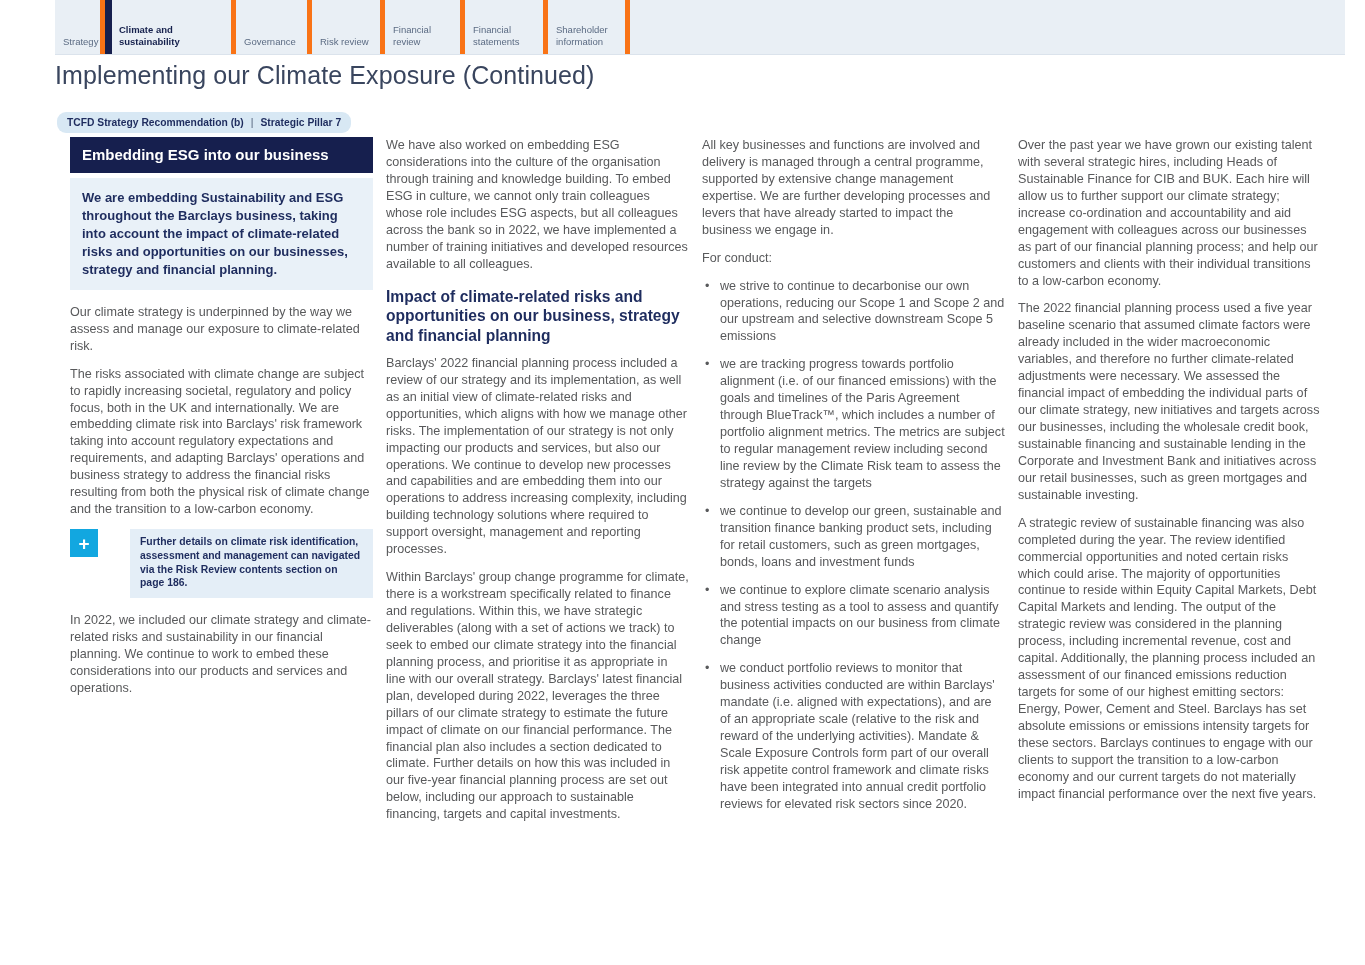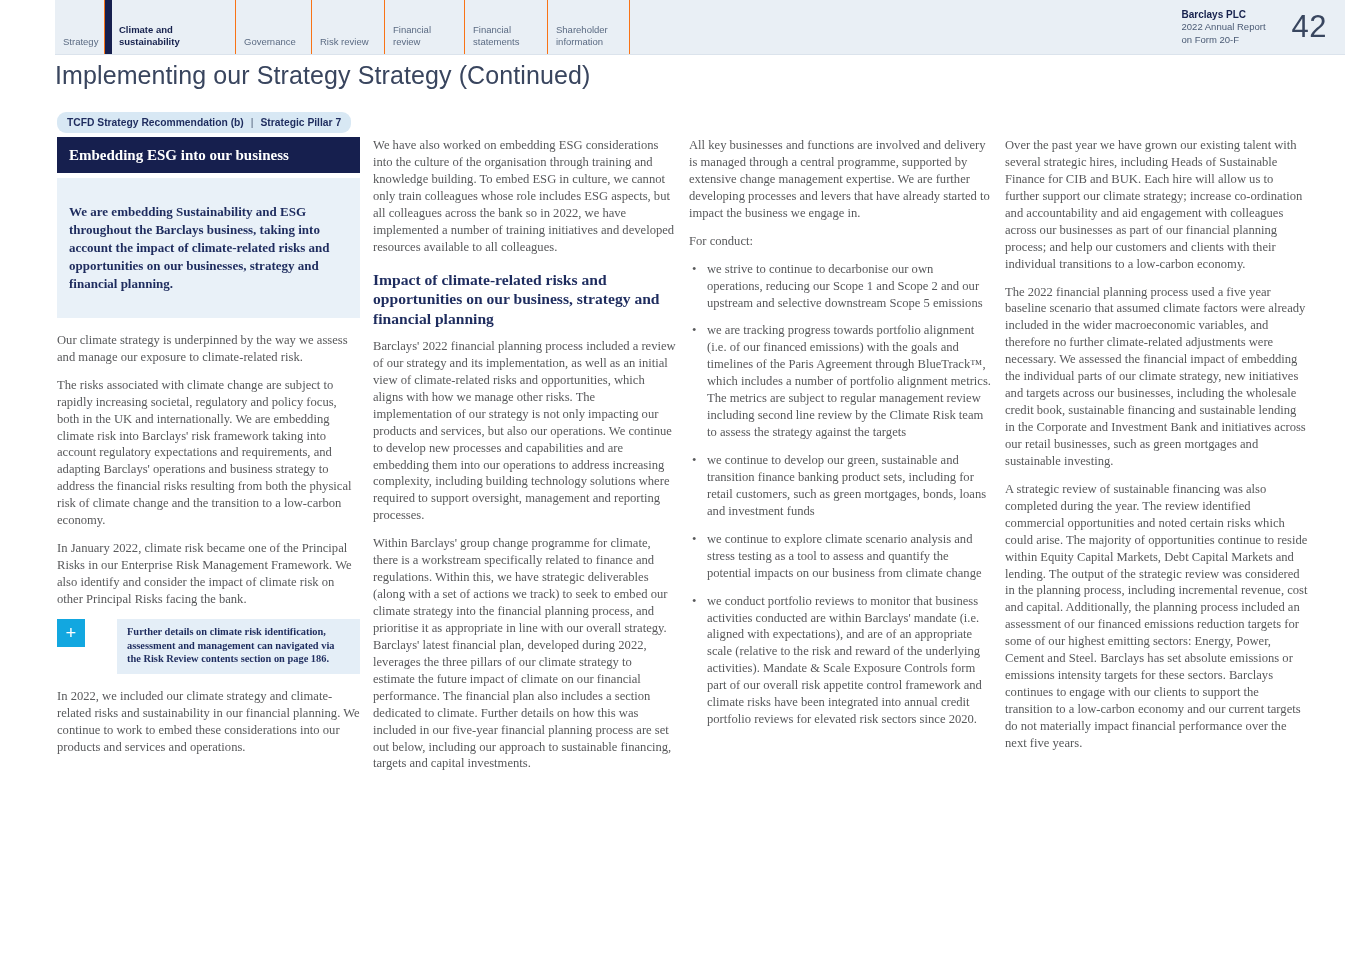--- a/index.html
+++ b/index.html
@@ -16,21 +16,21 @@
     position: absolute; left: 55px; right: 20px; top: 0; height: 55px;
     background: #e9eff5;
     display: flex; align-items: stretch;
     border-bottom: 1px solid #dbe3ec;
   }
   .tabs { display: flex; align-items: stretch; }
   .tab {
     position: relative;
     display: flex; align-items: flex-end;
     padding: 0 8px 7px 8px;
-    border-right: 1px solid #f97316;
+    border-right: 5px solid #f97316;
     cursor: pointer;
   }
   .tab-label { font-size: 9.5px; line-height: 1.2; color: #5b6b83; }
   .tab.active .tab-label { color: #16214d; font-weight: bold; }
   .t1 { width: 50px; }
   .t2 { width: 131px; padding-left: 14px; }
   .t3 { width: 76px; }
   .t4 { width: 73px; }
   .t5 { width: 80px; }
   .t6 { width: 83px; }
@@ -57,34 +57,34 @@
   .tag {
     display: inline-flex; align-items: center;
     background: #d8e8f4; color: #1e2c5e;
     font-size: 10.3px; font-weight: bold;
     padding: 5px 10px;
     border-radius: 9px;
   }
   .tag-sep { padding: 0 7px; color: #4a5a74; font-weight: normal; }
   
   .columns {
-    position: absolute; left: 57px; top: 137px; width: 1251px;
+    position: absolute; left: 70px; top: 137px; width: 1251px;
     display: grid; grid-template-columns: repeat(4, 1fr); column-gap: 13px;
-    font-size: 12.6px; line-height: 1.345; font-family: Liberation Serif, serif;
+    font-size: 12.6px; line-height: 1.345;
   }
   .col p { margin: 0 0 11px 0; }
   .navy-box {
     background: #161f4e; color: #ffffff;
     font-size: 15px; font-weight: bold;
     padding: 8px 12px; margin-bottom: 5px;
   }
   .intro-box {
     background: #e9f1f8; color: #1e2c5e;
     font-size: 13px; font-weight: bold; line-height: 1.38;
-    padding: 25px 12px; margin-bottom: 14px;
+    padding: 11px 12px; margin-bottom: 14px;
   }
   .subheading {
     font-size: 15.6px; font-weight: bold; color: #1e2c5e;
     line-height: 1.27; margin: 14px 0 9px 0;
   }
   .callout { display: flex; align-items: flex-start; margin: 4px 0 14px 0; cursor: pointer; }
   .plus-icon {
     width: 28px; height: 28px; flex: 0 0 28px;
     background: #12a7e0; color: #ffffff;
     display: flex; align-items: center; justify-content: center;
@@ -123,48 +123,39 @@
       <div class="tab t5">
         <span class="tab-label">Financial review</span>
       </div>
       <div class="tab t6">
         <span class="tab-label">Financial statements</span>
       </div>
       <div class="tab t7">
         <span class="tab-label">Shareholder information</span>
       </div>
     </nav>
-    <div class="topbar-right">
-      <div class="brand-block">
-        <div class="brand">Barclays PLC</div>
-        <div class="report-line">2022 Annual Report</div>
-        <div class="report-line">on Form 20-F</div>
-      </div>
-      <div class="page-number">42</div>
-    </div>
   </header>
 
-  <h1 class="page-title">Implementing our Strategy Strategy (Continued)</h1>
+  <h1 class="page-title">Implementing our Climate Exposure (Continued)</h1>
 
   <div class="tag-row">
     <div class="tag">
       <span>TCFD Strategy Recommendation (b)</span>
       <span class="tag-sep">|</span>
       <span>Strategic Pillar 7</span>
     </div>
   </div>
 
   <main class="columns">
 
     <section class="col">
       <div class="navy-box">Embedding ESG into our business</div>
       <div class="intro-box">We are embedding Sustainability and ESG throughout the Barclays business, taking into account the impact of climate-related risks and opportunities on our businesses, strategy and financial planning.</div>
       <p>Our climate strategy is underpinned by the way we assess and manage our exposure to climate-related risk.</p>
       <p>The risks associated with climate change are subject to rapidly increasing societal, regulatory and policy focus, both in the UK and internationally. We are embedding climate risk into Barclays' risk framework taking into account regulatory expectations and requirements, and adapting Barclays' operations and business strategy to address the financial risks resulting from both the physical risk of climate change and the transition to a low-carbon economy.</p>
-      <p>In January 2022, climate risk became one of the Principal Risks in our Enterprise Risk Management Framework. We also identify and consider the impact of climate risk on other Principal Risks facing the bank.</p>
       <div class="callout">
         <div class="plus-icon">+</div>
         <div class="callout-text">Further details on climate risk identification, assessment and management can navigated via the Risk Review contents section on page 186.</div>
       </div>
       <p>In 2022, we included our climate strategy and climate-related risks and sustainability in our financial planning. We continue to work to embed these considerations into our products and services and operations.</p>
     </section>
 
     <section class="col">
       <p>We have also worked on embedding ESG considerations into the culture of the organisation through training and knowledge building. To embed ESG in culture, we cannot only train colleagues whose role includes ESG aspects, but all colleagues across the bank so in 2022, we have implemented a number of training initiatives and developed resources available to all colleagues.</p>
       <h2 class="subheading">Impact of climate-related risks and opportunities on our business, strategy and financial planning</h2>

